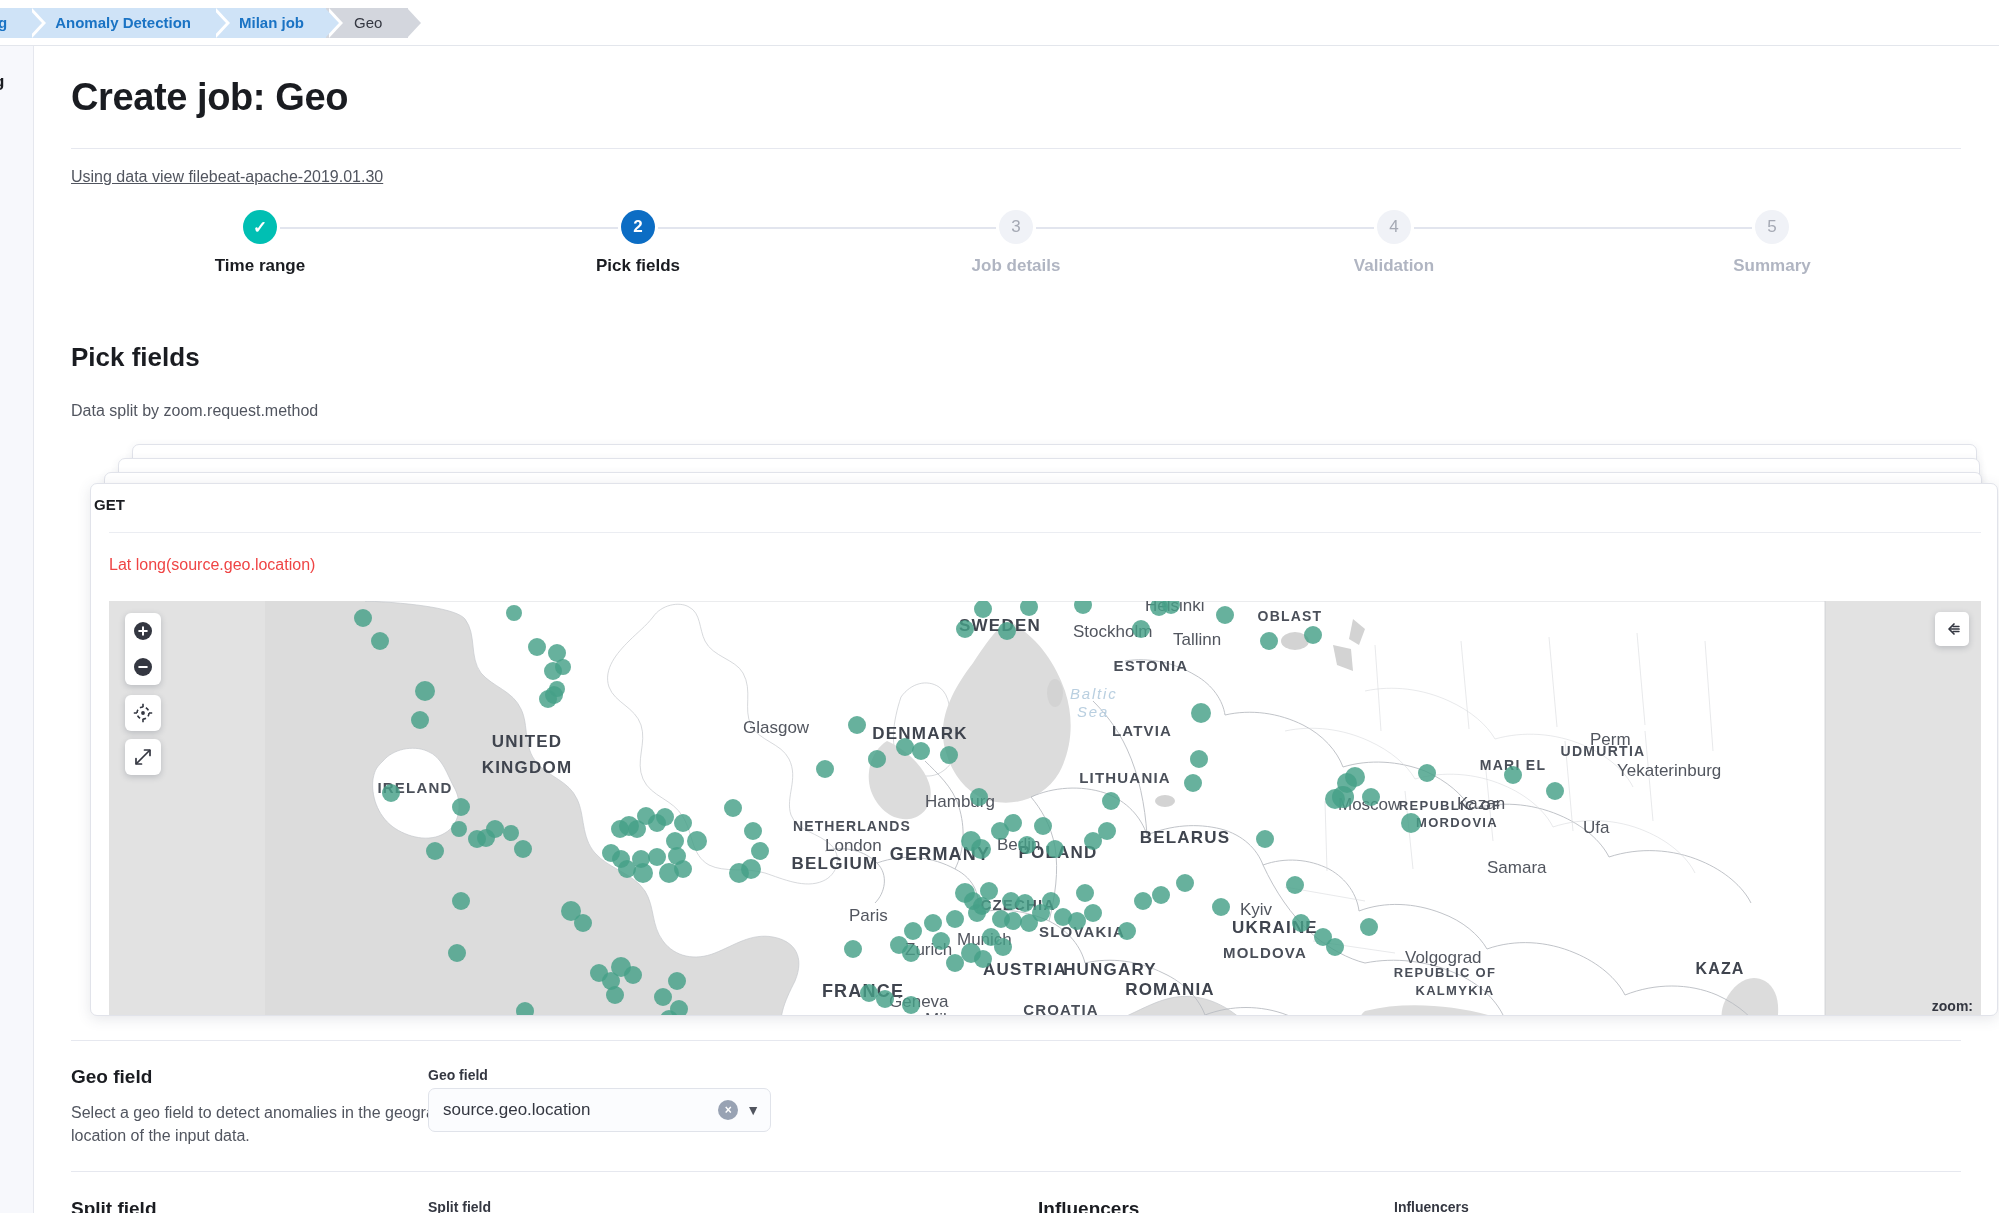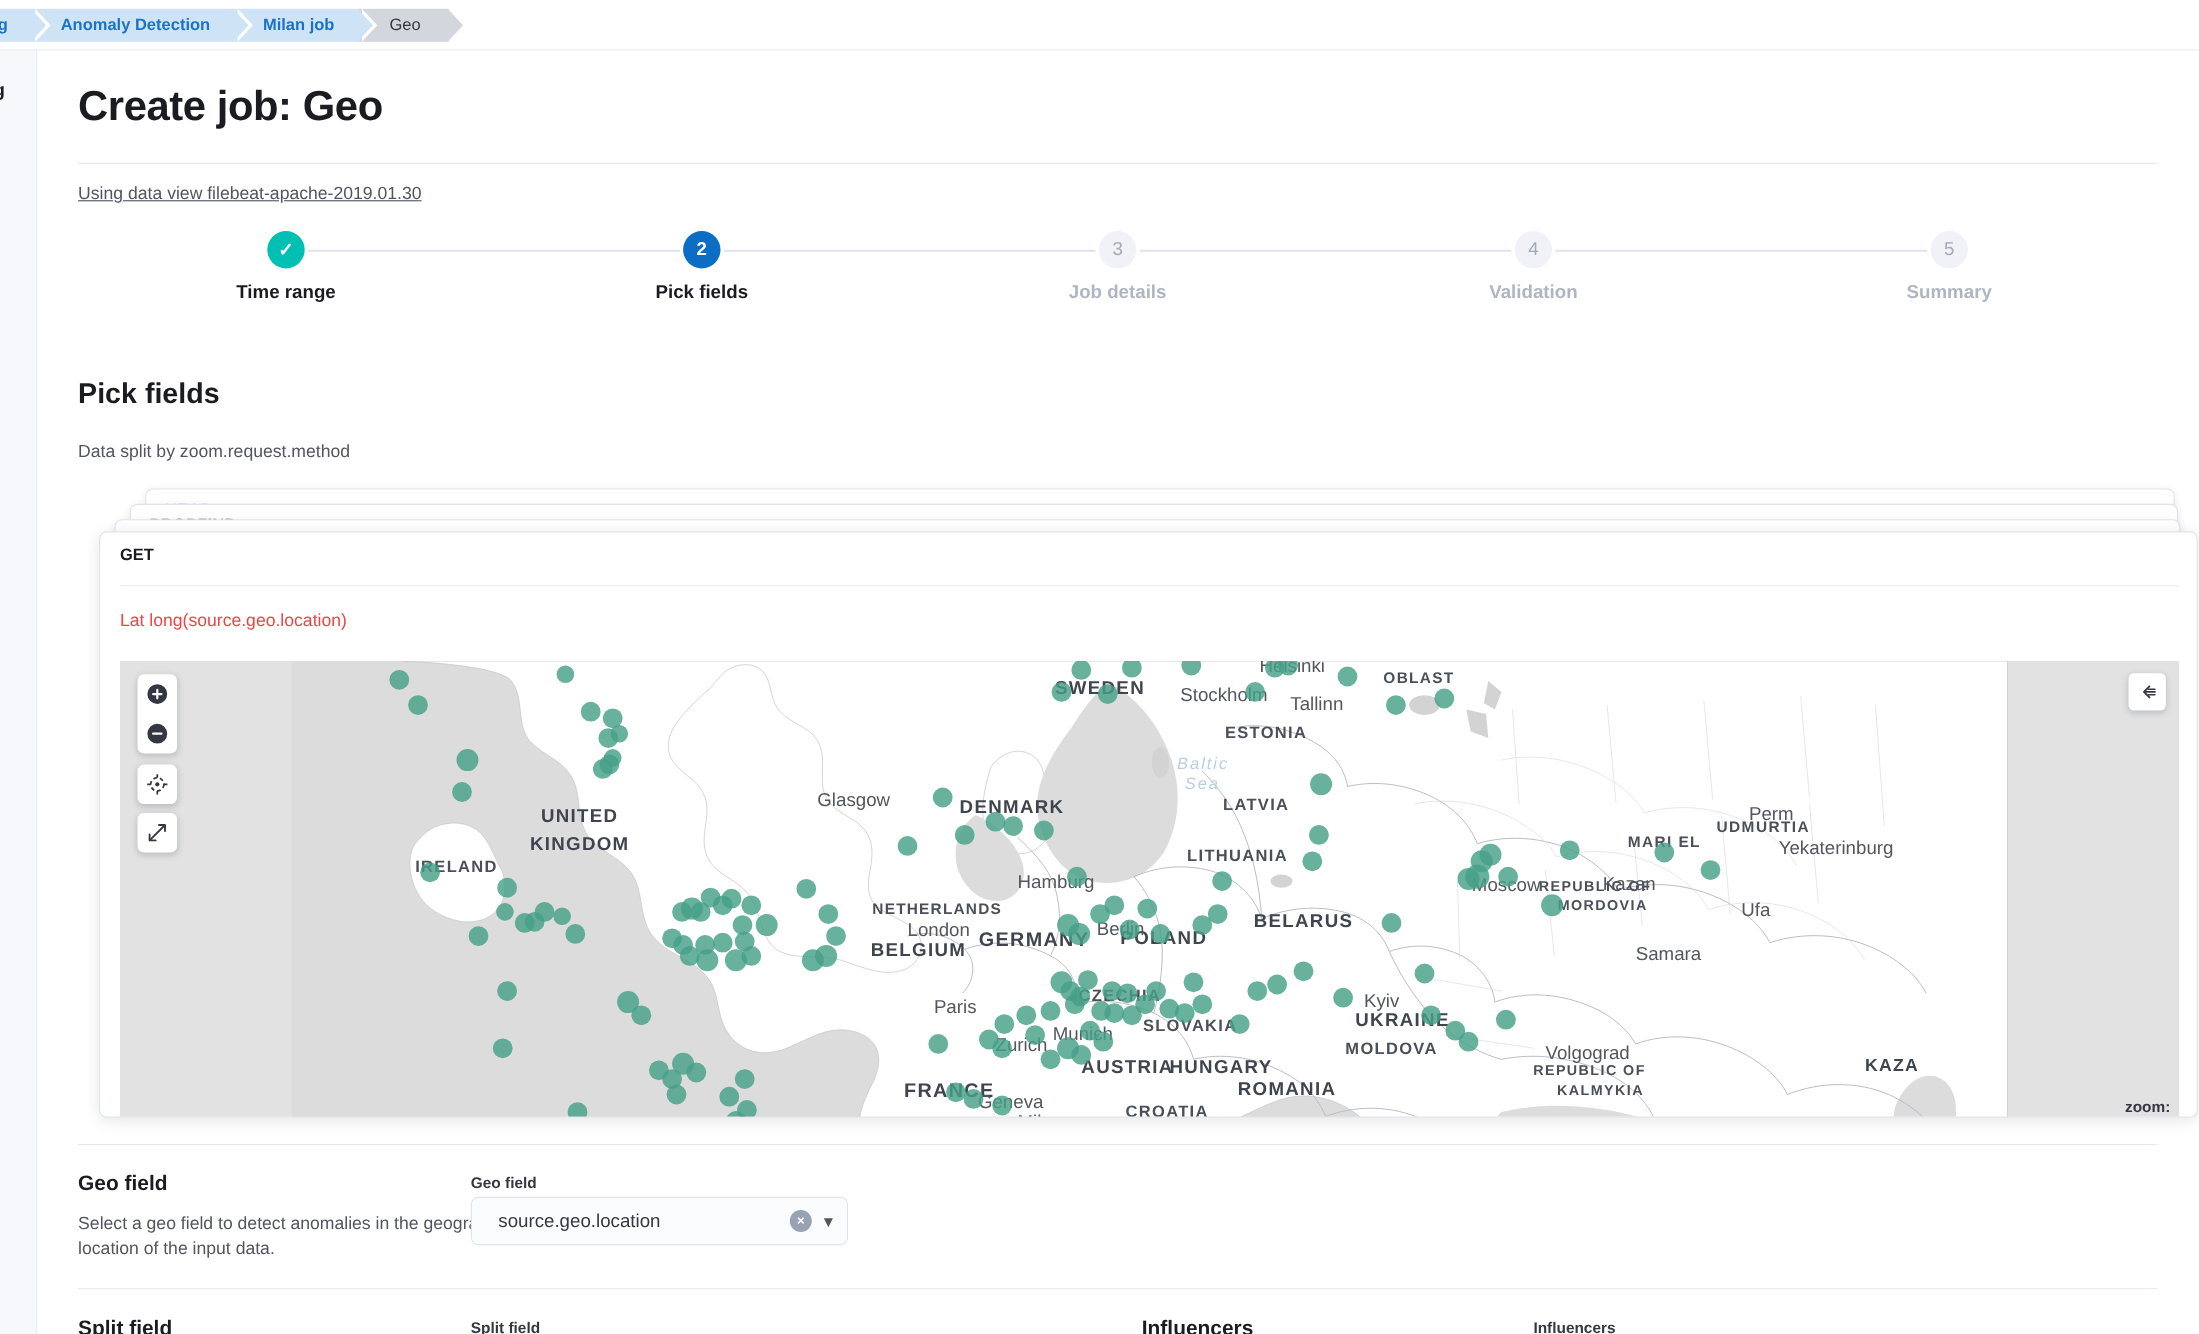--- a/index.html
+++ b/index.html
@@ -151,21 +151,21 @@
   .card-get {
     position: absolute; left: 56px; top: 437px;
     width: 1908px; height: 533px;
     background: #fff;
     border: 1px solid #e1e3ea;
     border-radius: 7px;
     box-shadow: 0 3px 14px rgba(60,70,90,0.13);
     overflow: hidden;
   }
   .card-get-title {
-    position: absolute; left: 18px; top: 12px;
+    position: absolute; left: 3px; top: 12px;
     font-size: 15px; font-weight: 700; color: #1a1c21;
   }
   .card-get-rule {
     position: absolute; left: 18px; top: 48px;
     width: 1872px; height: 1px; background: #ebedf2;
   }
   .card-get-sub {
     position: absolute; left: 18px; top: 72px;
     font-size: 16px; color: #ef4444;
   }
@@ -217,21 +217,21 @@
   .f-desc  { font-size: 16px; color: #51555f; line-height: 1.45; margin-top: 12px; width: 430px; }
   .f-label { font-size: 14px; font-weight: 600; color: #343741; }
 
   .combo {
     position: absolute;
     height: 44px;
     background: #fbfcfe;
     border: 1px solid #e0e3ea;
     border-radius: 7px;
     display: flex; align-items: center;
-    padding: 0 10px 0 24px;
+    padding: 0 10px 0 14px;
     font-size: 17px; color: #343741;
   }
   .combo .val { flex: 1; }
   .clear-ic {
     width: 20px; height: 20px; border-radius: 50%;
     background: #98a2b3; color: #fff;
     font-size: 12px; font-weight: 700;
     display: flex; align-items: center; justify-content: center;
     margin-right: 8px; cursor: pointer;
   }

